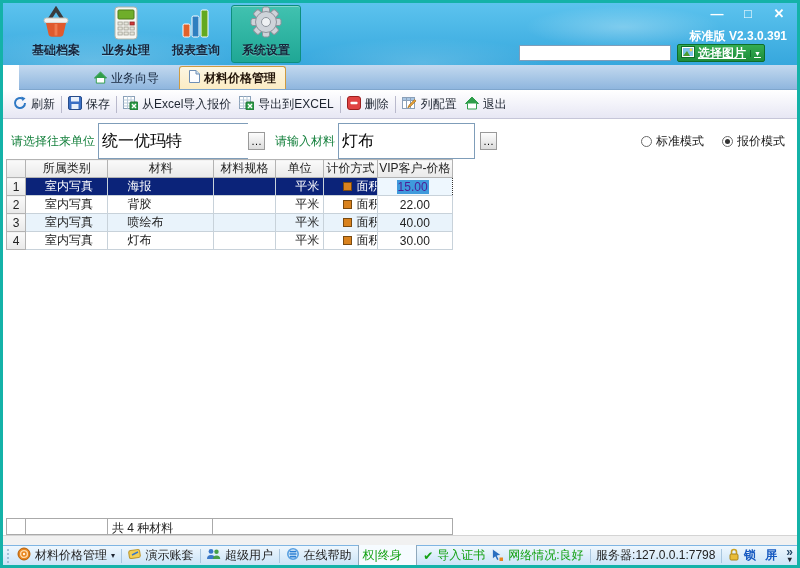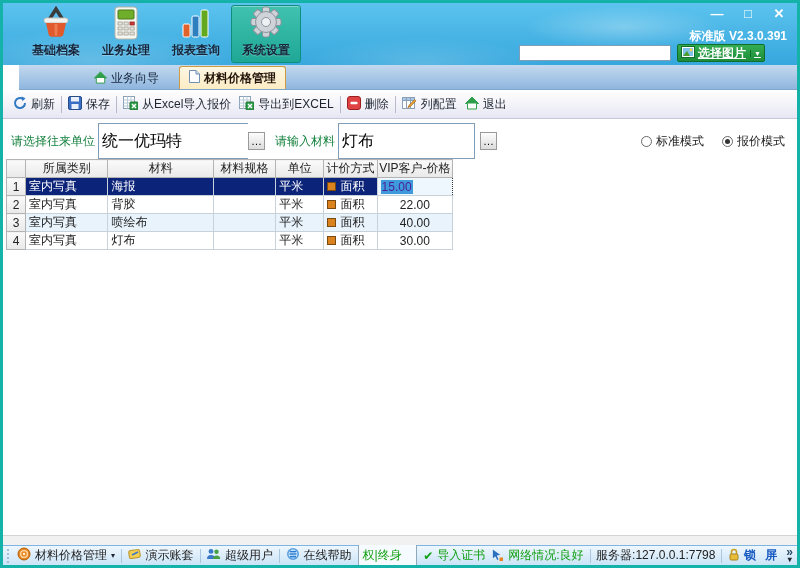--- a/index.html
+++ b/index.html
@@ -58,21 +58,21 @@
   .mode-group { position:absolute; right:12px; top:14px; display:flex; gap:18px; align-items:center; }
   .radio-item { display:flex; align-items:center; gap:4px; cursor:pointer; }
   .radio { width:11px; height:11px; border:1px solid #6a6a6a; border-radius:50%; background:#fff; position:relative; }
   .radio.on::after { content:""; position:absolute; left:2px; top:2px; width:5px; height:5px; border-radius:50%; background:#333; }
 
   
   .grid-wrap { position:absolute; left:3px; top:40px;border-radius:13px; }
   table.grid { border-collapse:collapse; table-layout:fixed; width:447px; }
   .grid col.c0{width:19px}.grid col.c1{width:82px}.grid col.c2{width:105px}.grid col.c3{width:62px}.grid col.c4{width:48px}.grid col.c5{width:53px}.grid col.c6{width:75px}
   .grid th { height:18px; background:linear-gradient(180deg,#fafafa,#e9e9e9); border:1px solid #b3b3b3; font-weight:normal; color:#222; text-align:center; overflow:hidden; white-space:nowrap; }
-  .grid td { height:15px; border:1px solid #c8d2da; padding:0 3px; overflow:hidden; white-space:nowrap; background:#fff; }
+  .grid td { height:15px; border:1px solid #c8d2da; padding:0 19px; overflow:hidden; white-space:nowrap; background:#fff; }
   .grid tr:nth-child(odd) td { background:#e9f3fb; }
   .grid td.rownum { background:linear-gradient(180deg,#fafafa,#e9e9e9) !important; border-color:#b3b3b3; text-align:center; color:#222; padding:0; }
   .grid tr.sel-row td { background:#0b2379 !important; color:#fff; }
   .grid tr.sel-row td.rownum { background:linear-gradient(180deg,#fafafa,#e9e9e9) !important; color:#222; }
   .grid td.price { text-align:center; }
   .grid tr.sel-row td.price { background:#eef7fe !important; color:#111; border:1px dotted #333; text-align:left; }
   .grid td.price .seltxt { background:#3f9adc; color:#4c1d95; padding:0 1px; }
   .swatch { display:inline-block; width:9px; height:9px; background:#d9821e; border:1px solid #7a4a10; margin-right:4px; vertical-align:-1px; }
 
   .grid-footer { position:absolute; left:3px; bottom:10px; display:flex; height:17px; }
@@ -361,20 +361,26 @@
               <td>灯布</td>
               <td></td>
               <td>平米</td>
               <td><span class="swatch"></span>面积</td>
               <td class="price">30.00</td>
             </tr>
           </tbody>
       </table>
     </div>
 
+    <div class="grid-footer">
+      <div class="gf-cell gf-0"></div>
+      <div class="gf-cell gf-1"></div>
+      <div class="gf-cell gf-2">共 4 种材料</div>
+      <div class="gf-cell gf-3"></div>
+    </div>
     <div class="hscroll"></div>
   </div>
 
   <div class="statusbar">
     <span class="grip">
         <i></i>
         <i></i>
         <i></i>
         <i></i>
       </span>

